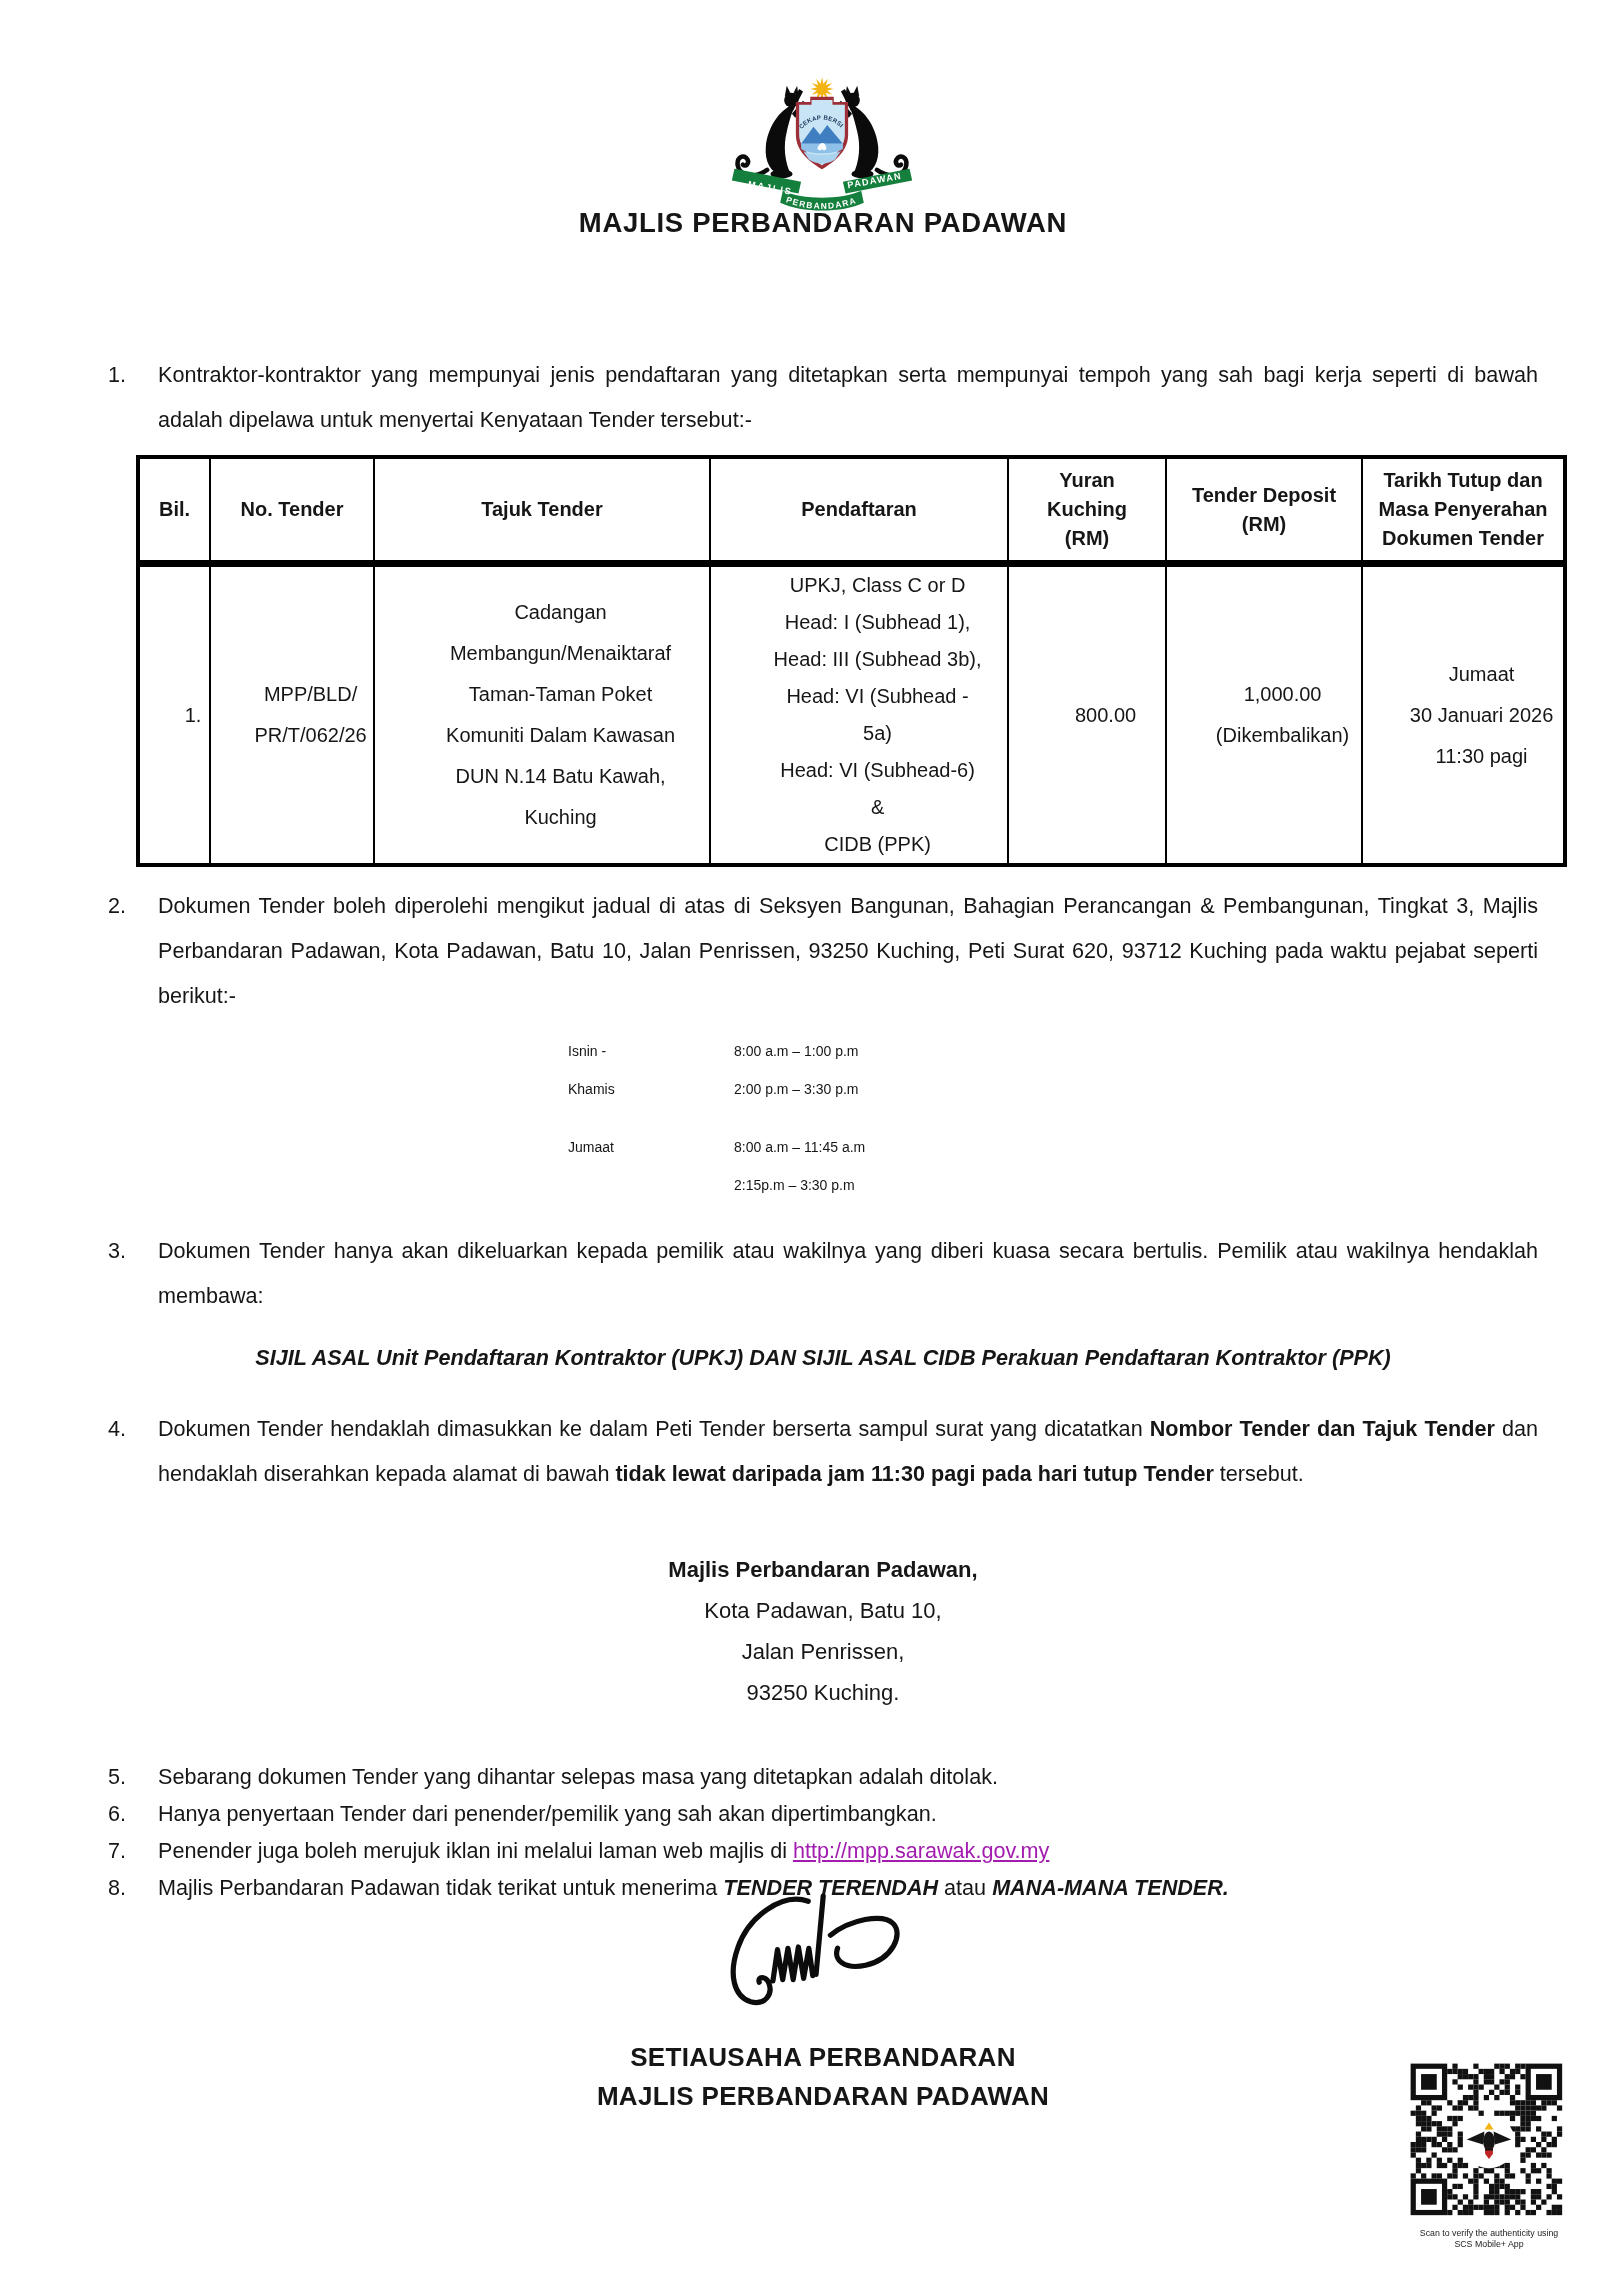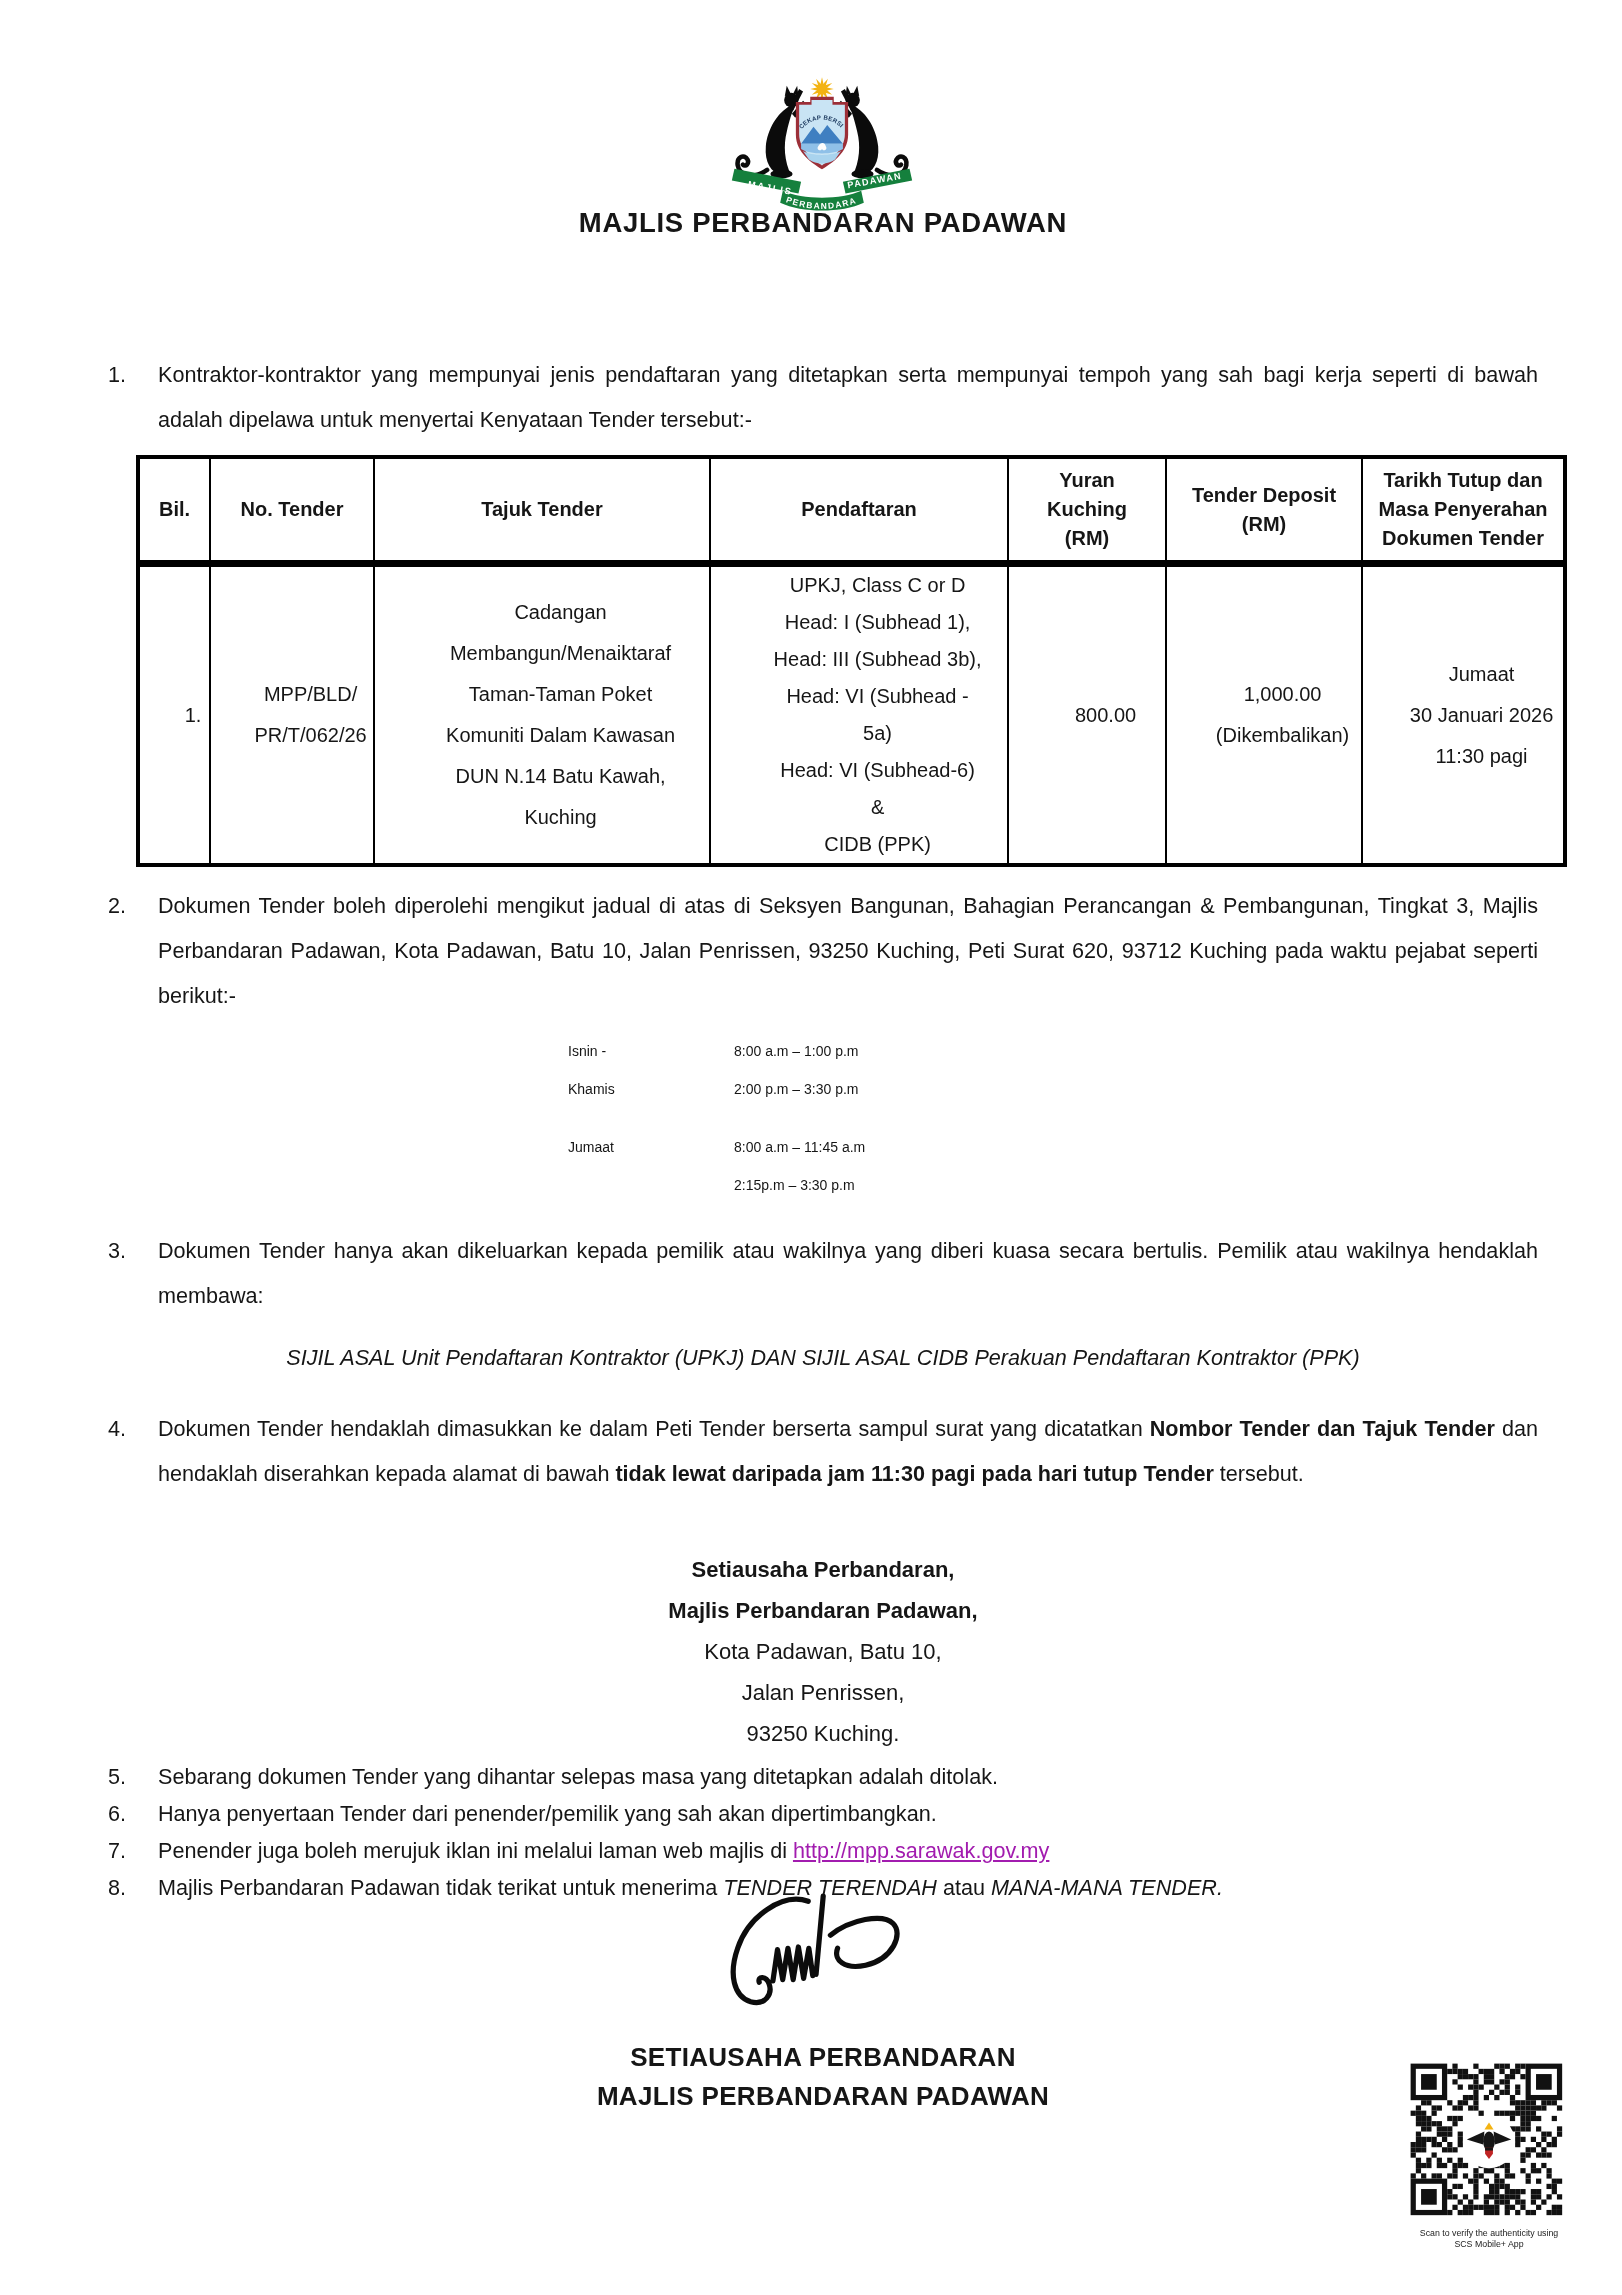--- a/index.html
+++ b/index.html
@@ -6,21 +6,21 @@
   .page{
     position:relative;width:1623px;height:2295px;background:#ffffff;
     font-family:"Liberation Sans",sans-serif;color:#161616;overflow:hidden;
     margin:0 auto;
   }
   .abs{position:absolute;}
   .center{text-align:center;}
   .just{text-align:justify;}
   .pre{white-space:pre-line;}
   .b{font-weight:bold;}
-  .bi{font-weight:normal;font-style:italic;}
+  .bi{font-weight:bold;font-style:italic;}
 
   .org-title{left:108px;width:1430px;top:207px;font-size:27.5px;font-weight:bold;letter-spacing:0.7px;}
   .doc-title{left:108px;width:1430px;top:277px;font-size:25px;font-weight:bold;letter-spacing:0.7px;}
 
   .body-text{font-size:21.6px;line-height:45px;}
   .li{display:flex;}
   .li .num{flex:0 0 50px;}
   .li .txt{flex:1;}
 
   .sec-para1{left:108px;width:1430px;top:352px;}
@@ -219,21 +219,20 @@
   <div class="abs sec-sijil center bi">SIJIL ASAL Unit Pendaftaran Kontraktor (UPKJ) DAN SIJIL ASAL CIDB Perakuan Pendaftaran Kontraktor (PPK)</div>
 
   <div class="abs sec-para4 body-text">
     <div class="li">
       <span class="num">4.</span>
       <div class="txt just"><span>Dokumen Tender hendaklah dimasukkan ke dalam Peti Tender berserta sampul surat yang dicatatkan </span><span class="b">Nombor Tender dan Tajuk Tender</span><span> dan hendaklah diserahkan kepada alamat di bawah </span><span class="b">tidak lewat daripada jam 11:30 pagi pada hari tutup Tender</span><span> tersebut.</span></div>
     </div>
   </div>
 
   <div class="abs sec-address center">
-    <div class="b">Setiausaha Perbandaran,</div>
     <div class="b">Majlis Perbandaran Padawan,</div>
     <div>Kota Padawan, Batu 10,</div>
     <div>Jalan Penrissen,</div>
     <div>93250 Kuching.</div>
   </div>
 
   <div class="abs sec-items">
     <div class="li">
       <span class="num">5.</span>
       <div class="txt">Sebarang dokumen Tender yang dihantar selepas masa yang ditetapkan adalah ditolak.</div>

